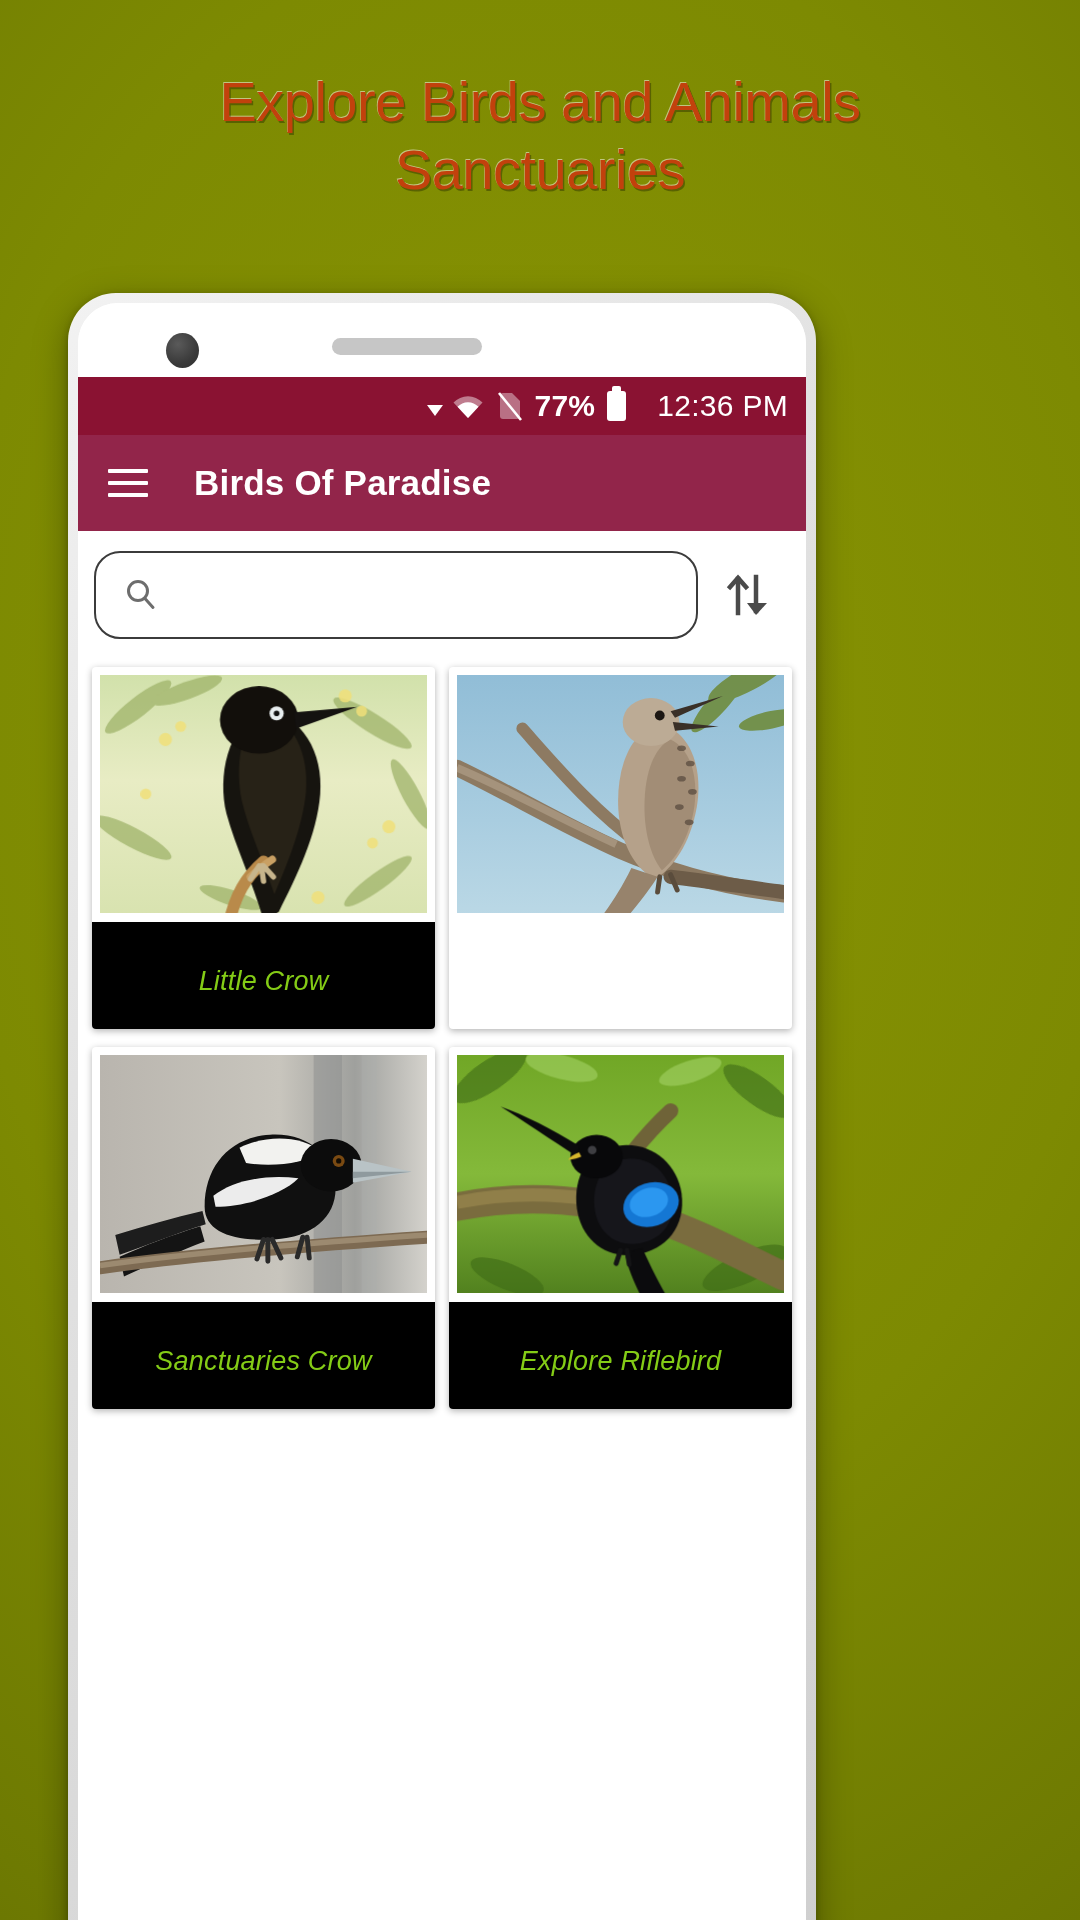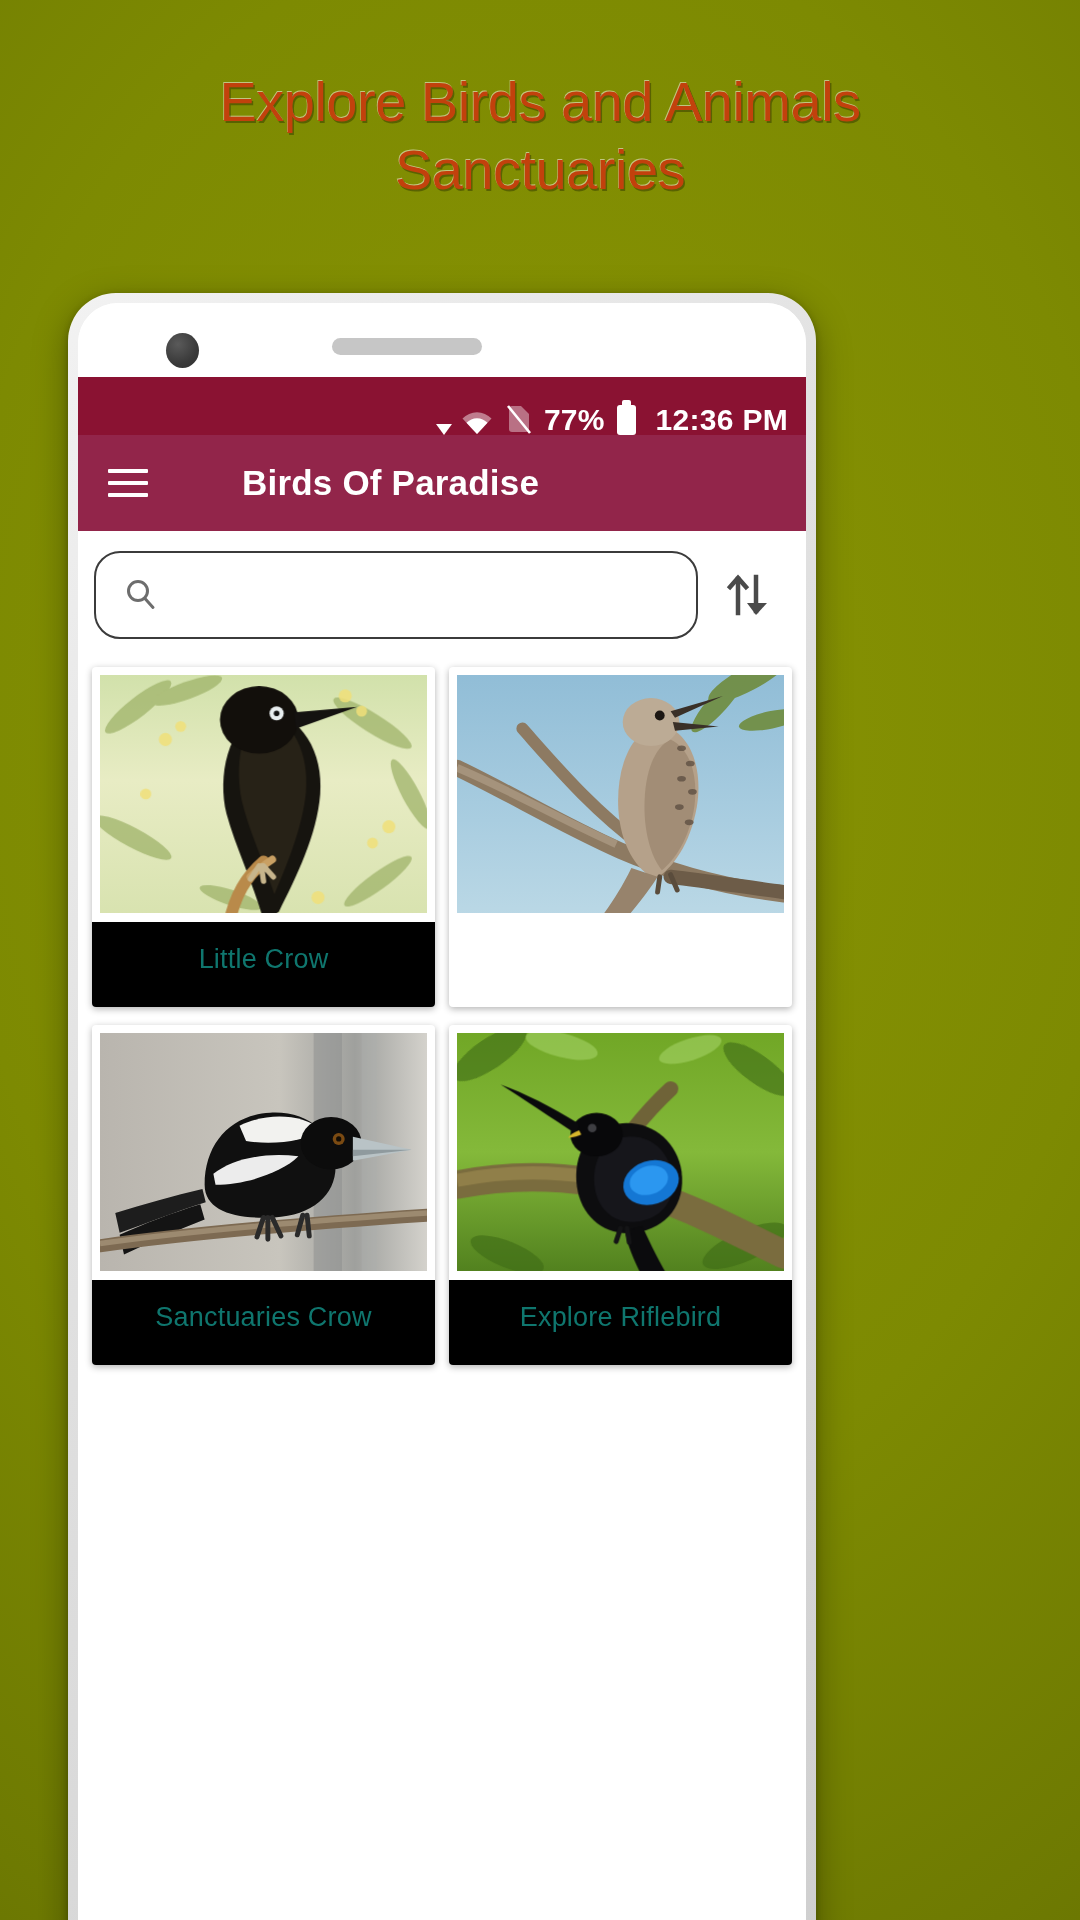--- a/index.html
+++ b/index.html
@@ -69,21 +69,21 @@
     width: 150px; height: 17px;
     border-radius: 9px;
     background: #c6c6c6;
   }
 
   
   .statusbar {
     height: 58px;
     background: #8a1232;
     display: flex;
-    align-items: flex-end;
+    align-items: center;
     justify-content: flex-end;
     padding: 0 18px 0 16px;
     gap: 12px;
     color: #ffffff;
   }
   .sb-tri {
     width: 0; height: 0;
     border-left: 8px solid transparent;
     border-right: 8px solid transparent;
     border-top: 11px solid #ffffff;
@@ -108,24 +108,24 @@
   .sb-batt::before {
     content: "";
     position: absolute;
     top: -5px; left: 5px;
     width: 9px; height: 5px;
     border-radius: 2px 2px 0 0;
     background: #ffffff;
   }
   .sb-time {
     font-size: 30px;
-    font-weight: 700;
+    font-weight: 400;
     letter-spacing: .3px;
     line-height: 1;
-    margin-left: 8px;
+    margin-left: 19px;
   }
 
   
   .appbar {
     height: 96px;
     background: #92254a;
     display: flex;
     align-items: center;
     padding-left: 30px;
     gap: 46px;
@@ -136,21 +136,20 @@
     height: 4px;
     background: #ffffff;
     border-radius: 1px;
     margin: 8px 0;
   }
   .appbar-title {
     color: #ffffff;
     font-size: 35px;
     font-weight: 700;
     letter-spacing: .2px;
-    margin-left: 48px;
   }
 
   
   .searchrow {
     display: flex;
     align-items: center;
     padding: 20px 18px 16px 16px;
     gap: 10px;
     background: #ffffff;
   }
@@ -200,26 +199,27 @@
   }
   .card-img {
     width: 100%;
     height: 238px;
     overflow: hidden;
     position: relative;
   }
   .card-img svg { display: block; width: 100%; height: 100%; }
   .card-label {
     background: #000000;
-    color: #0f766e;
+    color: #84cc16;
     text-align: center;
     font-size: 27px;
-    padding: 22px 6px 32px 6px;
+    padding: 44px 6px 32px 6px;
     margin: 9px -8px 0 -8px;
     letter-spacing: .2px;
+    font-style: italic;
   }
 </style>
 </head>
 <body>
 
 <div class="promo">Explore Birds and Animals Sanctuaries</div>
 
 <div class="phone">
   <div class="phone-inner">
 

